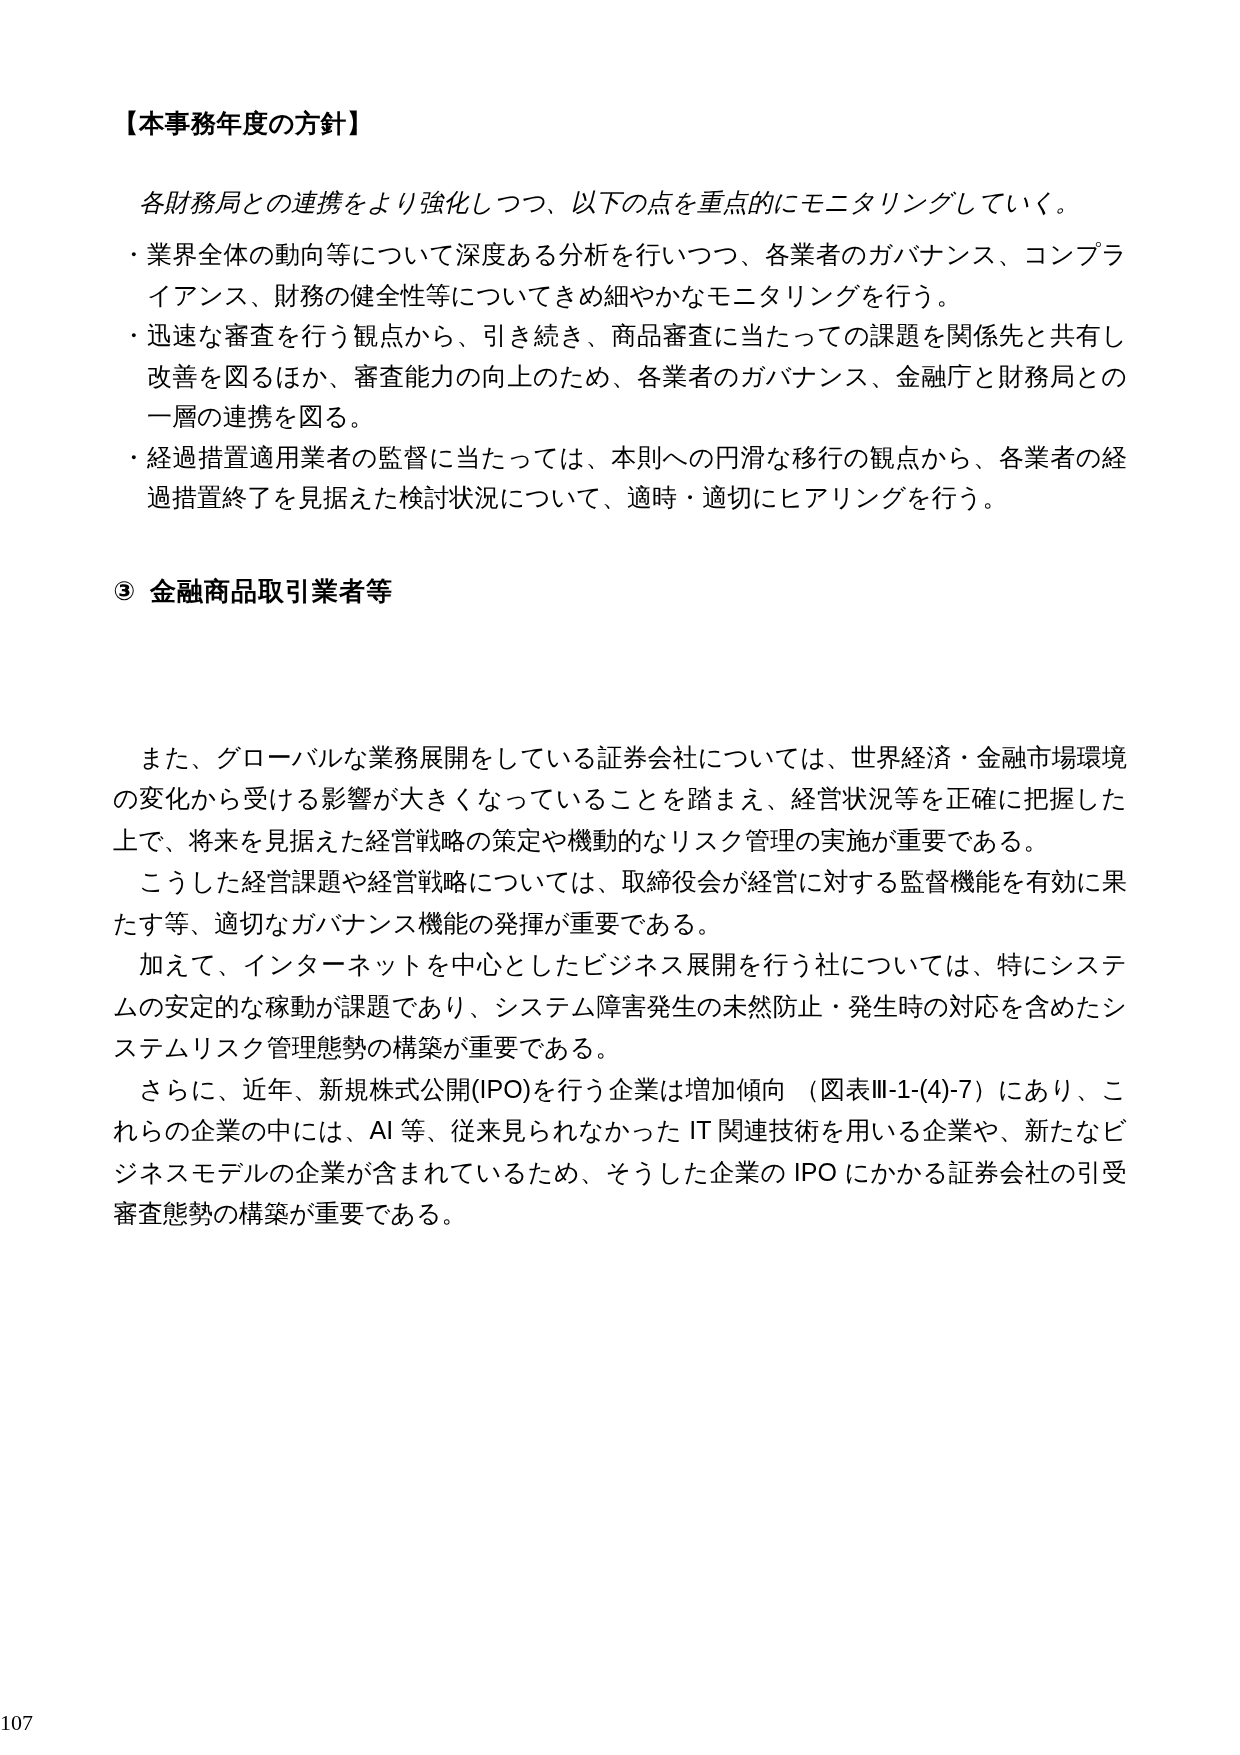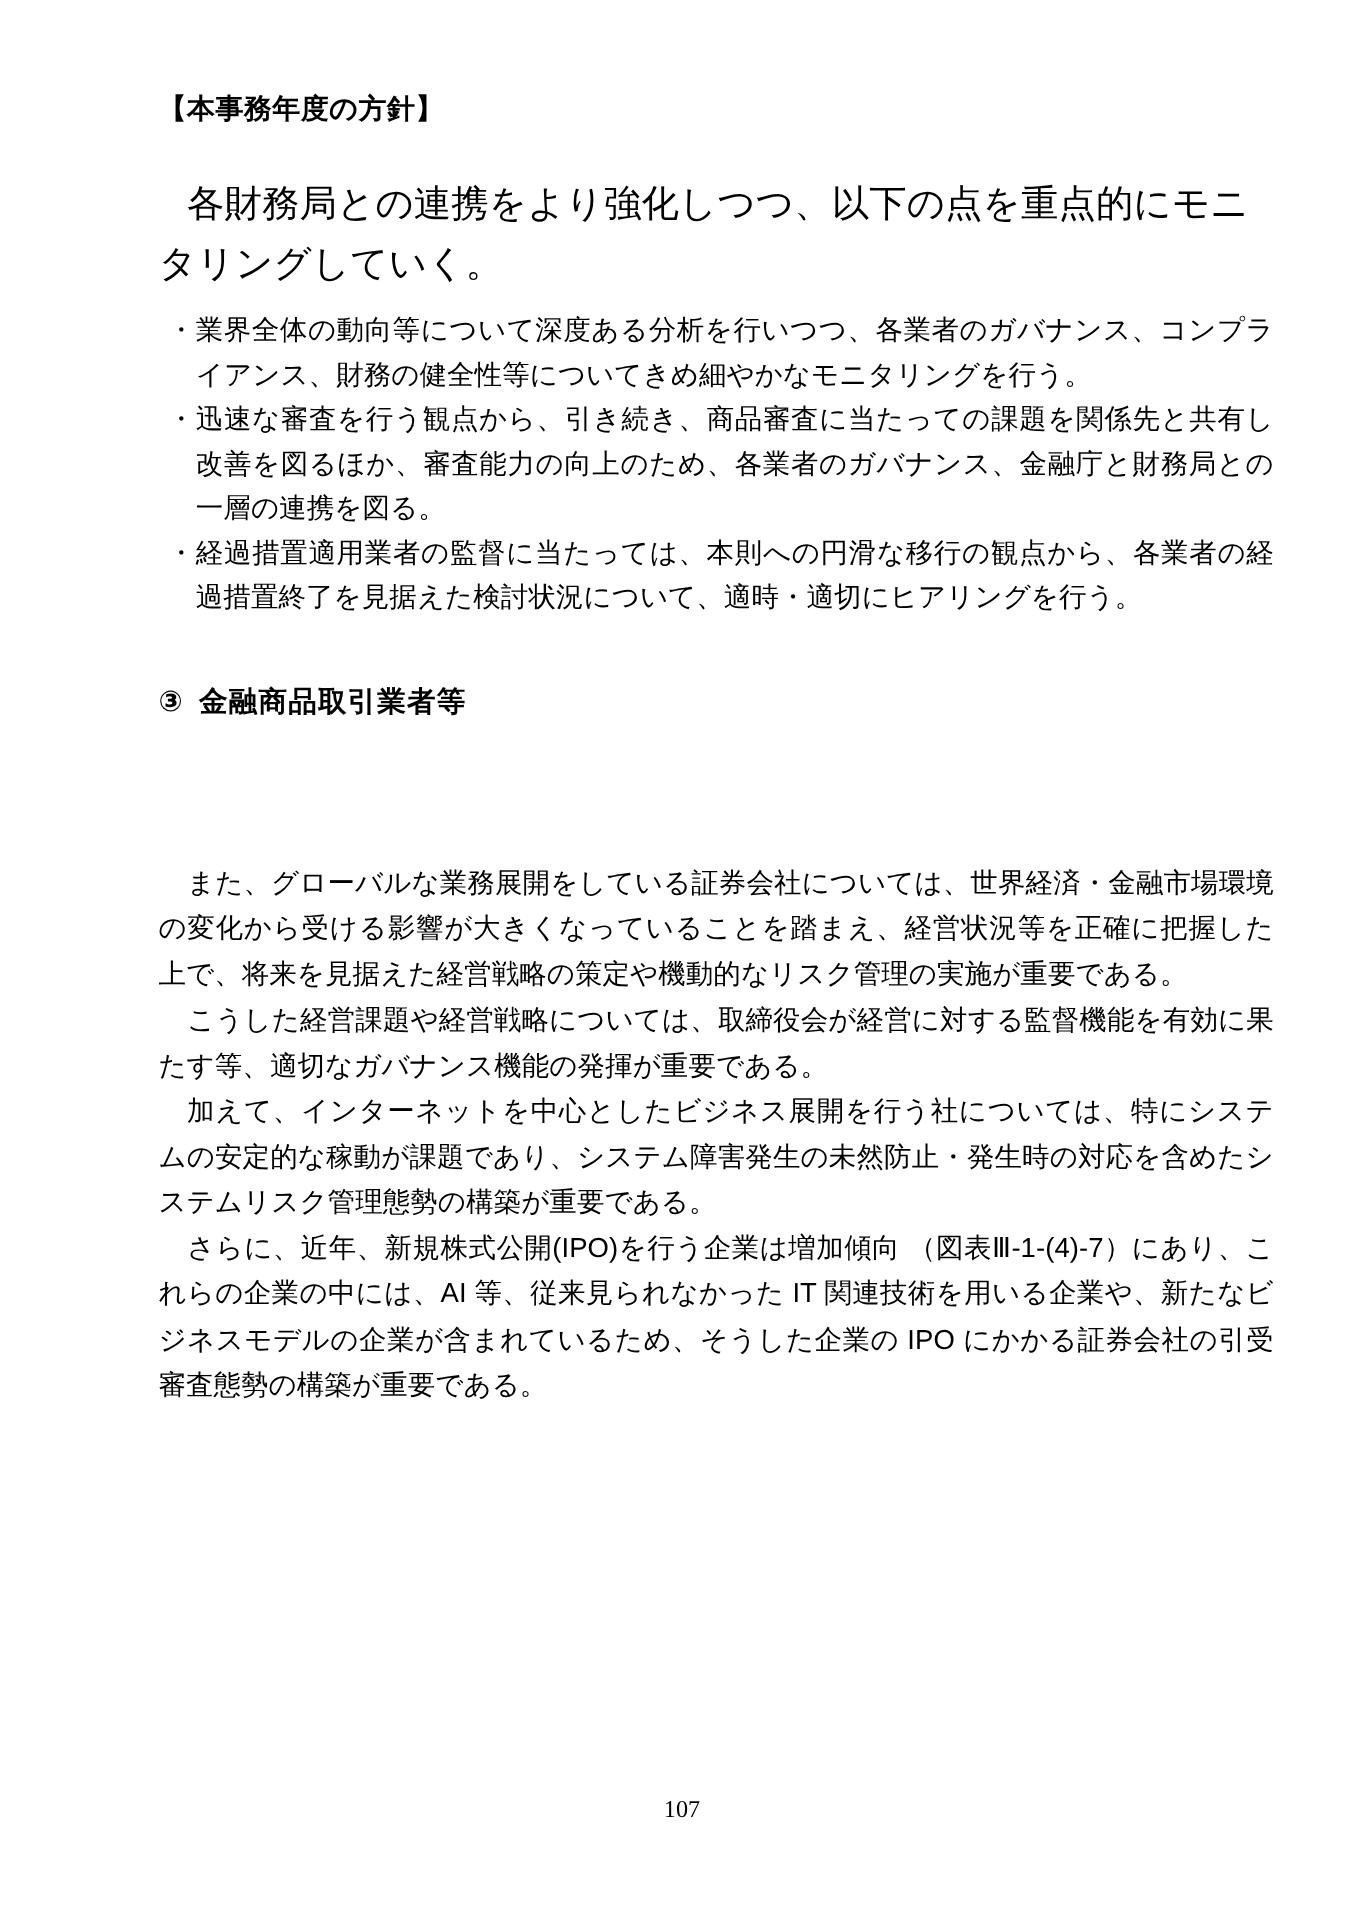--- a/index.html
+++ b/index.html
@@ -14,23 +14,22 @@
     margin: 0 auto;
     background: #ffffff;
     font-family: "Liberation Sans", "DejaVu Sans", sans-serif;
     color: #000000;
     box-sizing: border-box;
     overflow: hidden;
   }
   .content {
     position: absolute;
     left: 113px;
-    top: 84px;
+    top: 108px;
     width: 1014px;
-    margin-left: 31px;
   }
 
   
   .bracket-heading {
     font-size: 25.5px;
     font-weight: bold;
     line-height: 1.25;
     letter-spacing: 0.4px;
     margin: 0;
   }
@@ -44,25 +43,26 @@
   .paren-heading {
     font-size: 25px;
     font-weight: bold;
     letter-spacing: 0.6px;
     margin: 0;
   }
   .paren-heading .marker { margin-right: 10px; }
 
   
   .lead-para {
-    font-size: 34px;
+    font-size: 25px;
     line-height: 1.62;
     letter-spacing: 0.1px;
     text-indent: 26px;
     margin: 0;
+    font-style: italic;
   }
 
   
   .bullet-list {
     list-style: none;
     margin: 0;
     padding: 0;
   }
   .bullet-item {
     display: flex;
@@ -102,22 +102,22 @@
   .sp-sec1 { height: 56px; }
   .sp-sec2 { height: 44px; }
   .sp-sec3 { height: 44px; }
   .sp-body { height: 40px; }
 
   
   .page-number {
     position: absolute;
     left: 0;
     right: 0;
-    top: 1632px;
-    text-align: center;
+    top: 1710px;
+    text-align: left;
     font-family: "Liberation Serif", "DejaVu Serif", serif;
     font-size: 22px;
     color: #000000;
   }
 </style>
 </head>
 <body>
 
 <div class="page">
 

